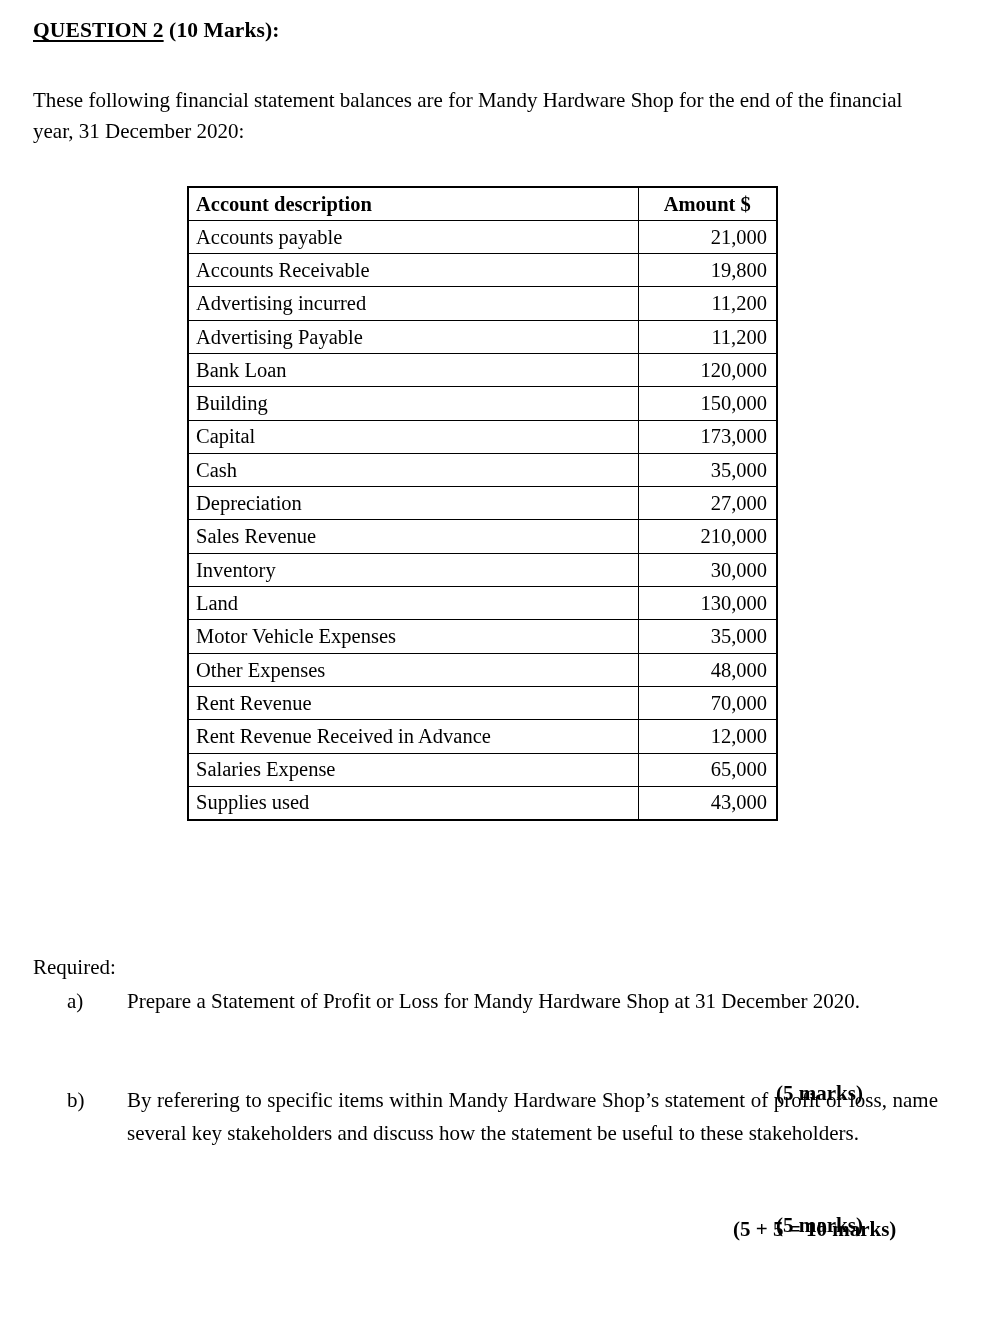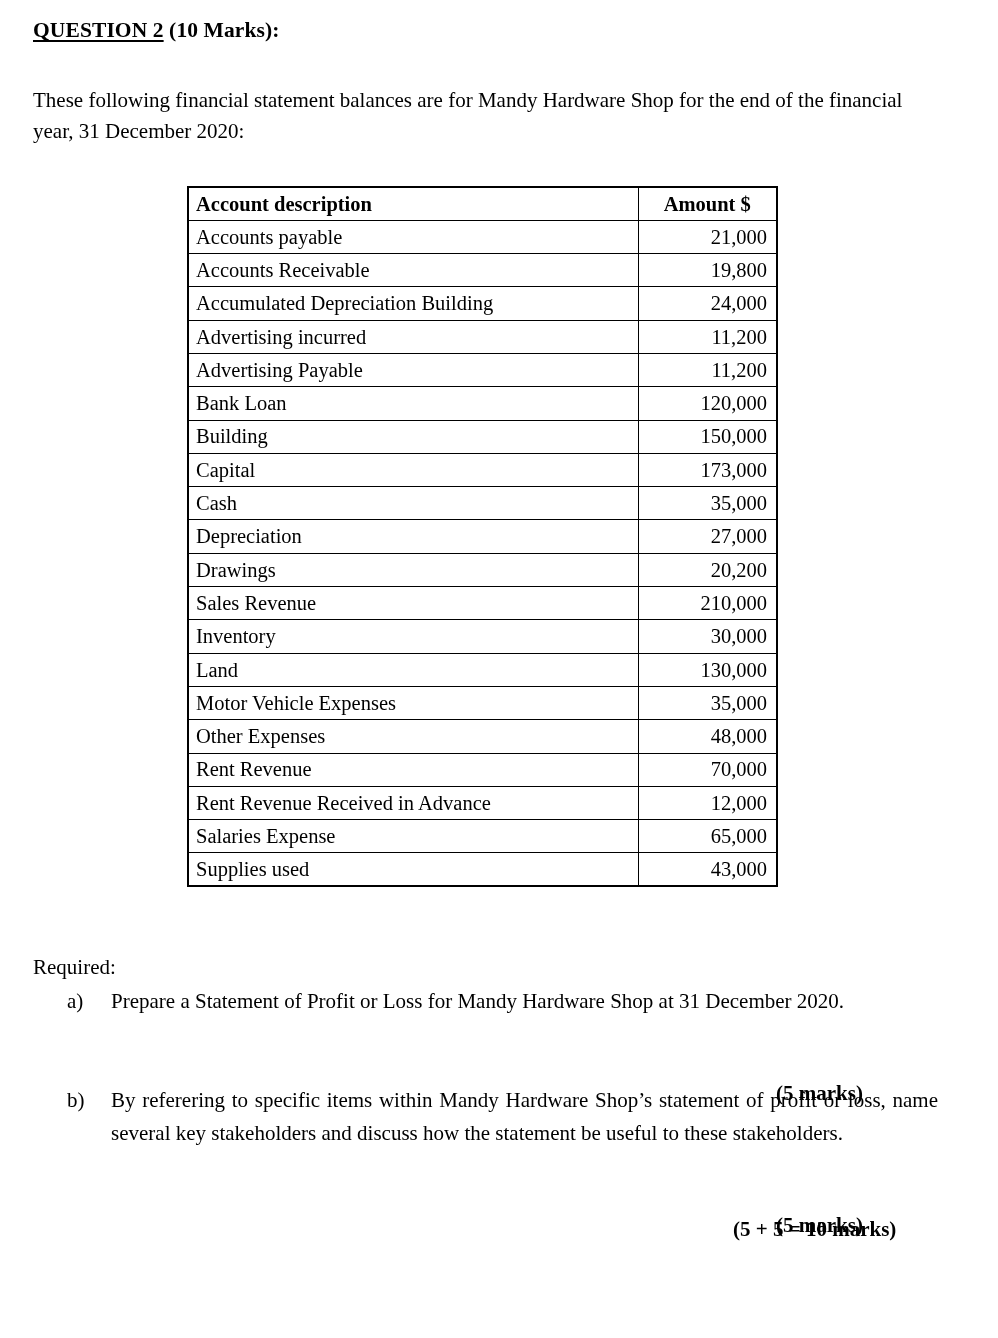--- a/index.html
+++ b/index.html
@@ -95,21 +95,21 @@
     line-height: 33px;
   }
   .item .marker {
     position: absolute;
     left: 0;
     top: 0;
     width: 34px;
     text-align: left;
   }
   .item .body {
-    margin-left: 44px;
+    margin-left: 60px;
     display: block;
   }
   #item-a {
     left: 67px;
     top: 985px;
     width: 871px;
   }
   #item-a .body {
     text-align: justify;
     text-align-last: left;
@@ -161,24 +161,20 @@
       <tbody id="tbody">
           <tr>
             <td class="desc">Accounts payable</td>
             <td class="amt">21,000</td>
           </tr>
           <tr>
             <td class="desc">Accounts Receivable</td>
             <td class="amt">19,800</td>
           </tr>
           <tr>
-            <td class="desc">Accumulated Depreciation Building</td>
-            <td class="amt">24,000</td>
-          </tr>
-          <tr>
             <td class="desc">Advertising incurred</td>
             <td class="amt">11,200</td>
           </tr>
           <tr>
             <td class="desc">Advertising Payable</td>
             <td class="amt">11,200</td>
           </tr>
           <tr>
             <td class="desc">Bank Loan</td>
             <td class="amt">120,000</td>
@@ -191,24 +187,20 @@
             <td class="desc">Capital</td>
             <td class="amt">173,000</td>
           </tr>
           <tr>
             <td class="desc">Cash</td>
             <td class="amt">35,000</td>
           </tr>
           <tr>
             <td class="desc">Depreciation</td>
             <td class="amt">27,000</td>
-          </tr>
-          <tr>
-            <td class="desc">Drawings</td>
-            <td class="amt">20,200</td>
           </tr>
           <tr>
             <td class="desc">Sales Revenue</td>
             <td class="amt">210,000</td>
           </tr>
           <tr>
             <td class="desc">Inventory</td>
             <td class="amt">30,000</td>
           </tr>
           <tr>

